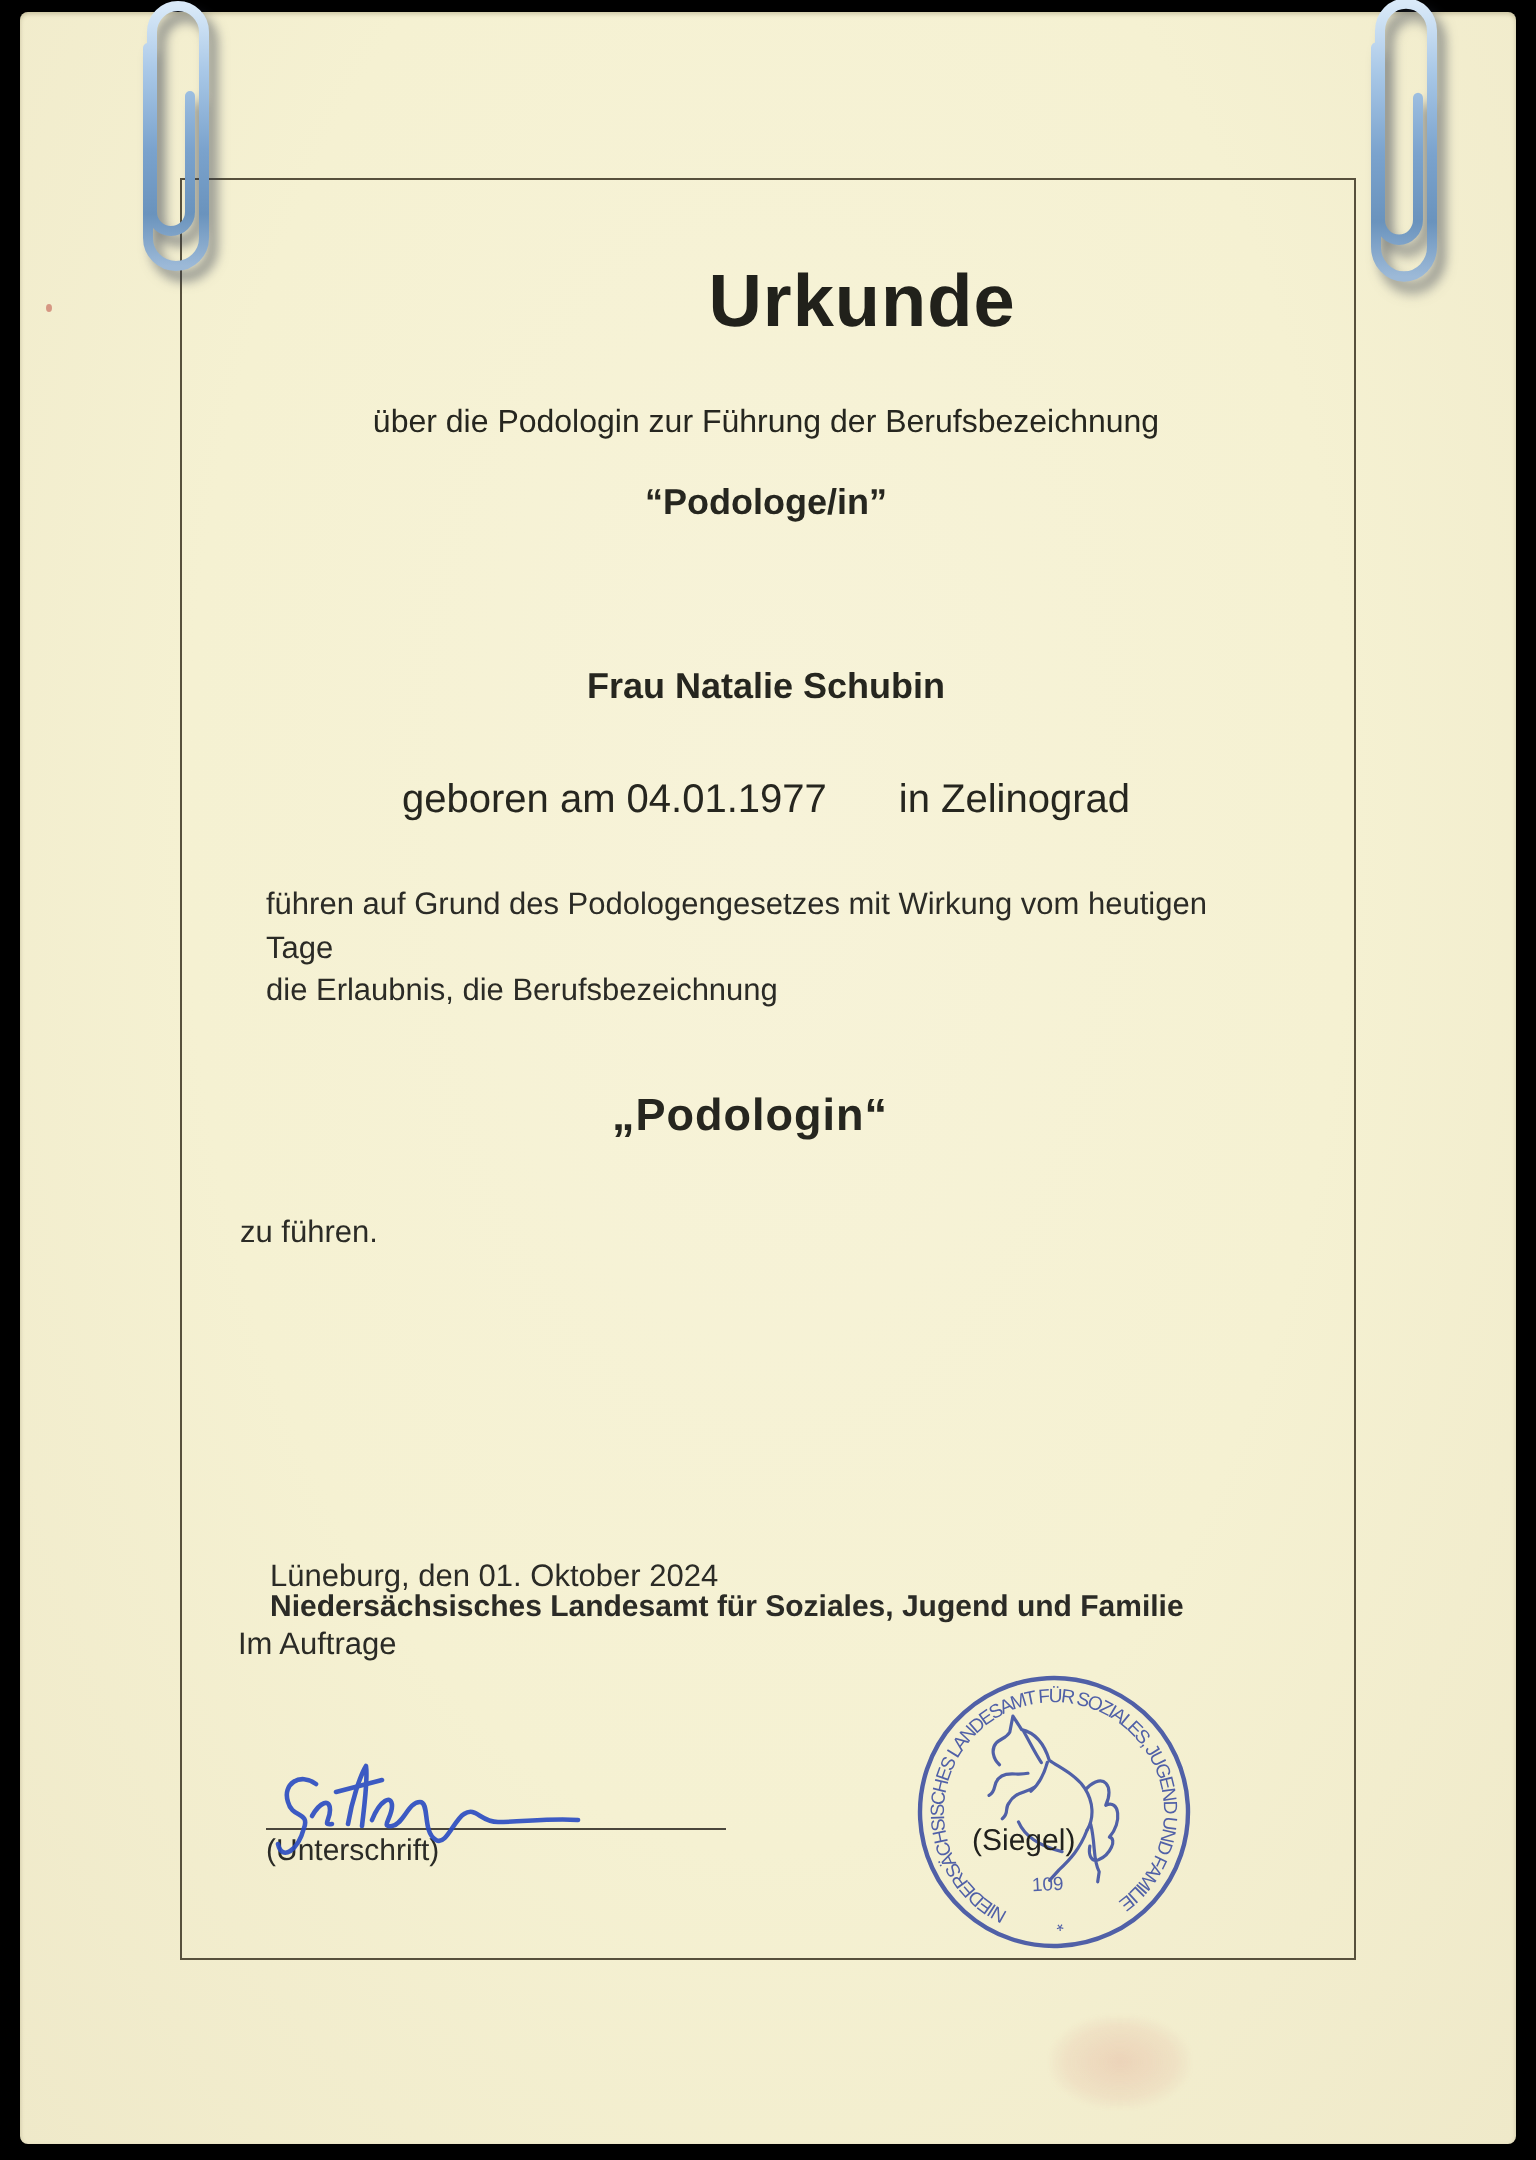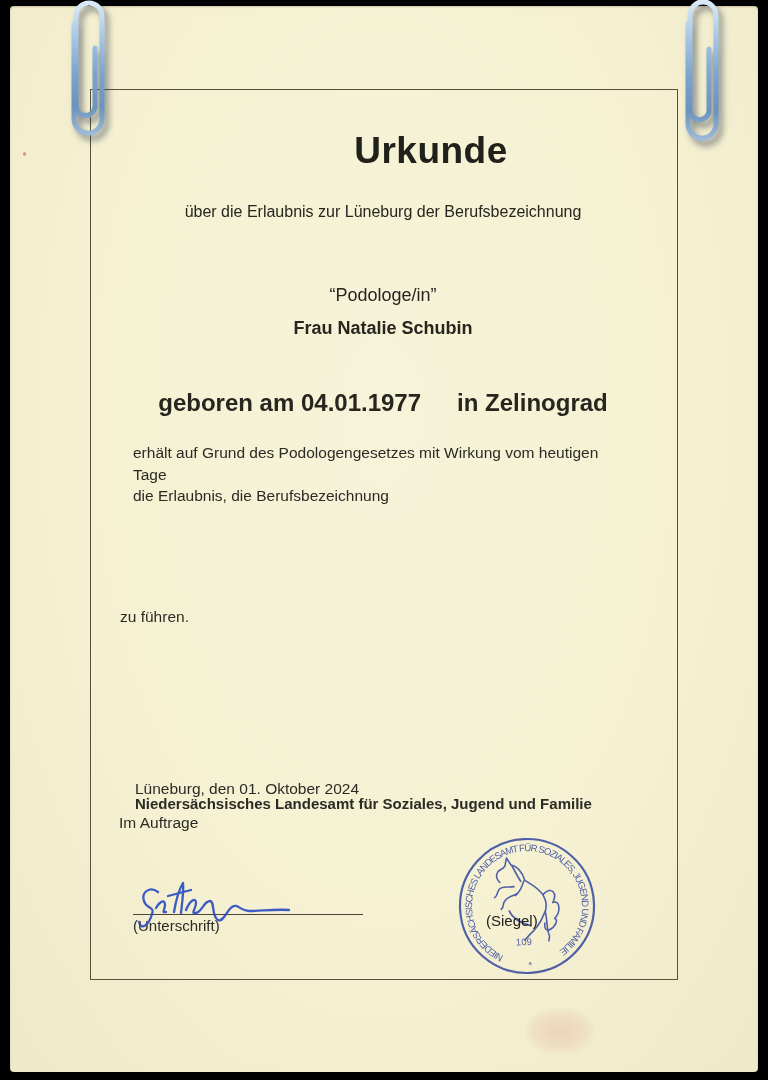--- a/index.html
+++ b/index.html
@@ -18,23 +18,23 @@
     box-shadow:inset 0 1px 2px rgba(120,110,70,.35);
   }
   .frame{
     position:absolute;left:80px;top:83px;width:586px;height:889px;
     border:1px solid #57503c;
   }
   .centered{position:absolute;left:80px;width:586px;text-align:center;color:#26261f;}
   .leftblock{position:absolute;color:#2b2b26;}
   .doc-title{top:124px;font-size:37px;font-weight:bold;letter-spacing:.5px;color:#21211b;padding-left:48px;}
   .doc-subtitle{top:197px;font-size:16px;}
-  .doc-profession{top:235px;font-size:18px;font-weight:normal;margin-top:44px;}
-  .doc-recipient{top:312px;font-size:18px;font-weight:bold;}
-  .doc-birth{top:383px;font-size:24px;font-weight:bold;display:flex;justify-content:center;gap:36px;}
+  .doc-profession{top:235px;font-size:18px;font-weight:bold;}
+  .doc-recipient{top:327px;font-size:18px;font-weight:bold;}
+  .doc-birth{top:383px;font-size:20px;font-weight:normal;display:flex;justify-content:center;gap:36px;}
   .doc-body{top:436px;left:123px;width:500px;font-size:15.5px;line-height:21.5px;}
   .doc-body span{display:block;}
   .doc-granted{top:539px;font-size:22.5px;font-weight:bold;letter-spacing:.5px;margin-left:-8px;}
   .doc-closing{top:602px;left:110px;font-size:15.5px;}
   .doc-placedate{top:754px;left:125px;font-size:15.5px;margin-top:20px;}
   .doc-authority{top:789px;left:125px;font-size:15px;font-weight:bold;}
   .doc-onbehalf{top:808px;left:109px;font-size:15.5px;}
   .sig-line{position:absolute;left:123px;top:908px;width:230px;height:0;border-top:1.2px solid #4a463c;}
   .sig-caption{top:911px;left:123px;font-size:15px;}
   .seal-caption{top:906px;left:476px;font-size:15px;color:#21211d;z-index:6;position:absolute;}
@@ -68,36 +68,37 @@
       </linearGradient>
     </defs>
   </svg>
 
   <div class="paper">
 
     <div class="frame"></div>
 
     <div class="centered doc-title">Urkunde</div>
 
-    <div class="centered doc-subtitle">über die Erlaubnis zur Lüneburg der Berufsbezeichnung</div>
+    <div class="centered doc-subtitle">über die Podologin zur Führung der Berufsbezeichnung</div>
 
     <div class="centered doc-profession">“Podologe/in”</div>
 
     <div class="centered doc-recipient">Frau Natalie Schubin</div>
 
     <div class="centered doc-birth">
       <span>geboren am 04.01.1977</span>
       <span>in Zelinograd</span>
     </div>
 
     <div class="leftblock doc-body">
-      <span>erhält auf Grund des Podologengesetzes mit Wirkung vom heutigen Tage</span>
+      <span>führen auf Grund des Podologengesetzes mit Wirkung vom heutigen Tage</span>
       <span>die Erlaubnis, die Berufsbezeichnung</span>
     </div>
 
+    <div class="centered doc-granted">„Podologin“</div>
 
     <div class="leftblock doc-closing">zu führen.</div>
 
     <div class="leftblock doc-placedate">Lüneburg, den 01. Oktober 2024</div>
 
     <div class="leftblock doc-authority">Niedersächsisches Landesamt für Soziales, Jugend und Familie</div>
 
     <div class="leftblock doc-onbehalf">Im Auftrage</div>
 
     <svg class="signature-svg" width="200" height="85" viewBox="0 0 200 85">

